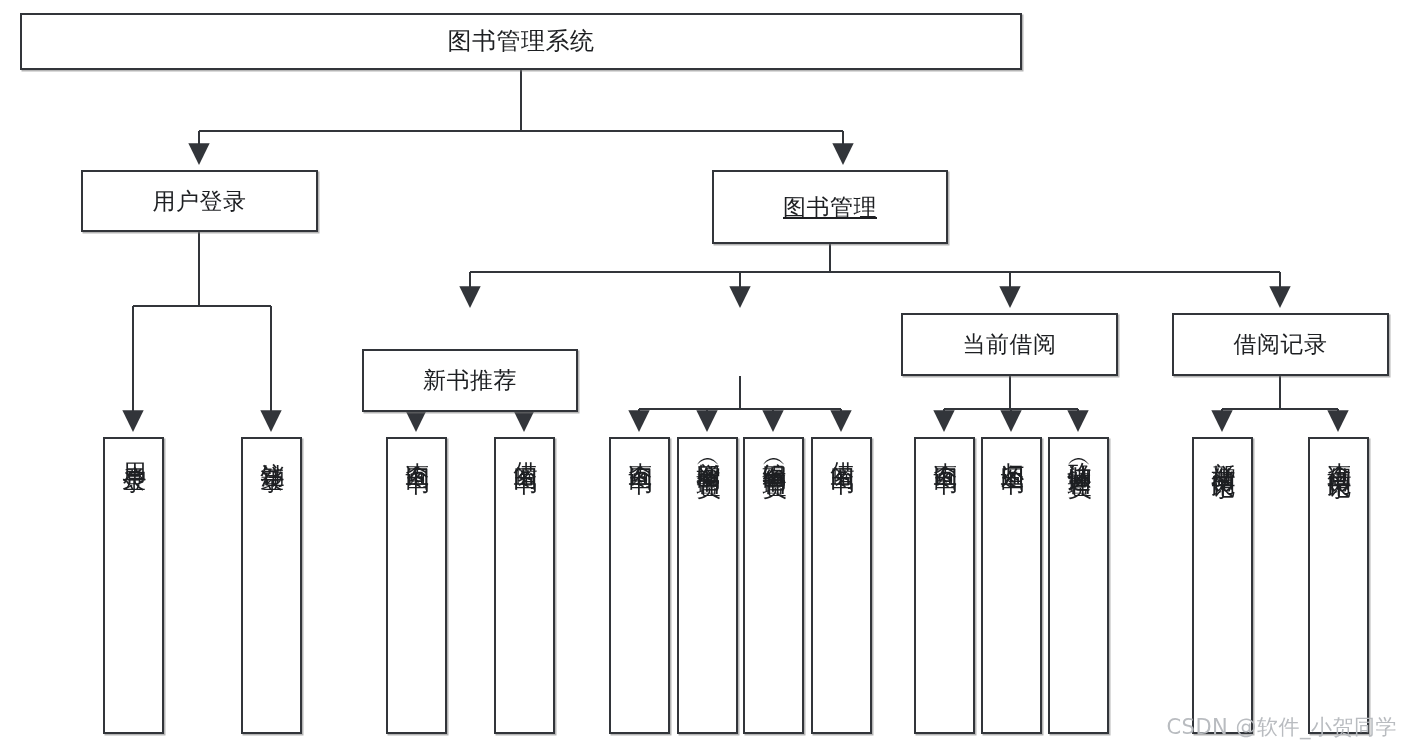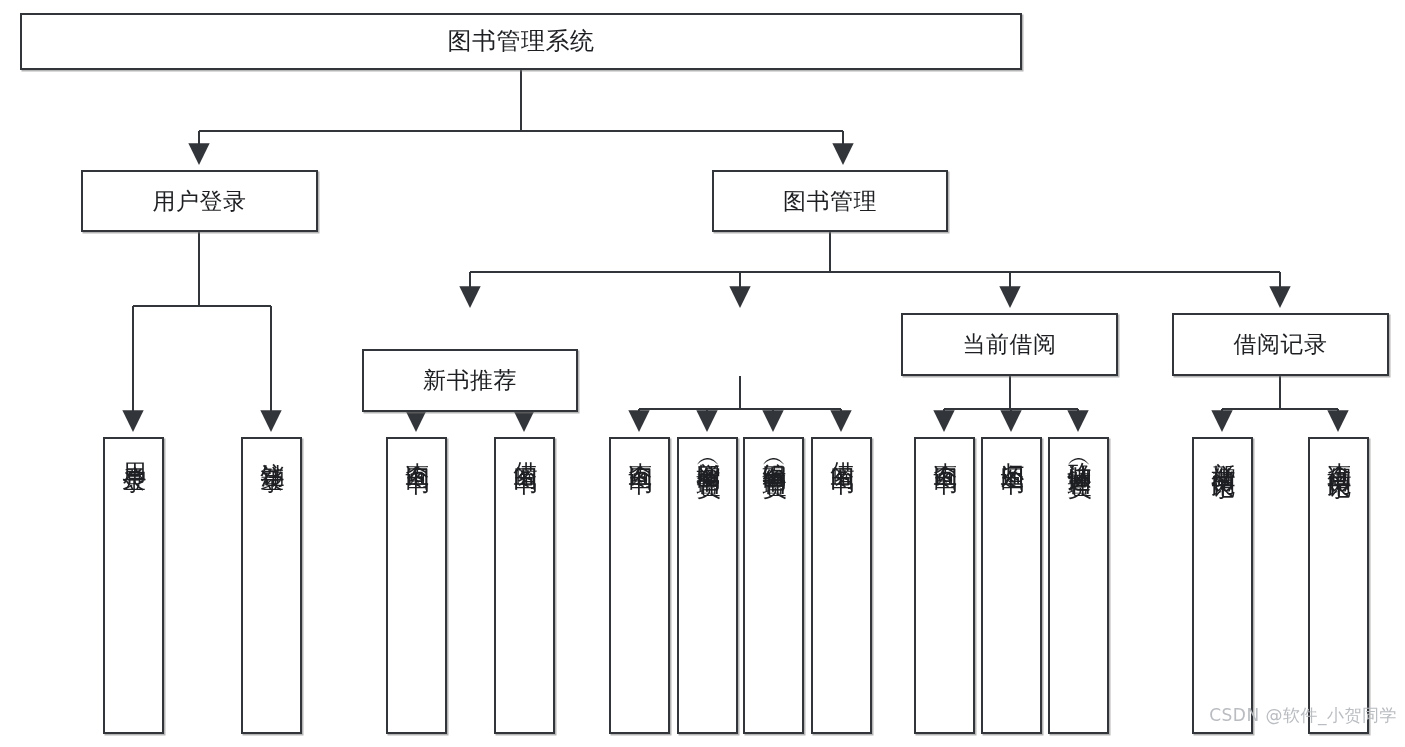--- a/index.html
+++ b/index.html
@@ -65,22 +65,22 @@
     line-height: 1.08;
     letter-spacing: 3px;
     white-space: nowrap;
   }
   .node.vert.tall .node-label {
     letter-spacing: 2px;
   }
   .watermark {
     position: absolute;
     right: 8px;
-    bottom: 20px;
-    font-size: 17px;
+    bottom: 6px;
+    font-size: 21px;
     color: #b9bcc0;
     letter-spacing: 0.5px;
     z-index: 3;
     white-space: nowrap;
     font-family: "DejaVu Sans", "Liberation Sans", sans-serif;
   }
 </style>
 </head>
 <body>
 
@@ -136,21 +136,21 @@
     </g>
   </svg>
 
   <div class="node horiz root" style="left:20px; top:13px; width:1002px; height:57px;">
     <span class="node-label">图书管理系统</span>
   </div>
 
   <div class="node horiz" style="left:81px; top:170px; width:237px; height:62px;">
     <span class="node-label">用户登录</span>
   </div>
-  <div class="node horiz" style="left:712px; top:170px; width:236px; height:62px;">
+  <div class="node horiz" style="left:712px; top:170px; width:236px; height:74px;text-decoration:underline;">
     <span class="node-label">图书管理</span>
   </div>
 
   <div class="node horiz" style="left:362px; top:313px; width:216px; height:63px;margin-top:36px;">
     <span class="node-label">新书推荐</span>
   </div>
   <div class="node horiz" style="left:901px; top:313px; width:217px; height:63px;">
     <span class="node-label">当前借阅</span>
   </div>
   <div class="node horiz" style="left:1172px; top:313px; width:217px; height:63px;">

